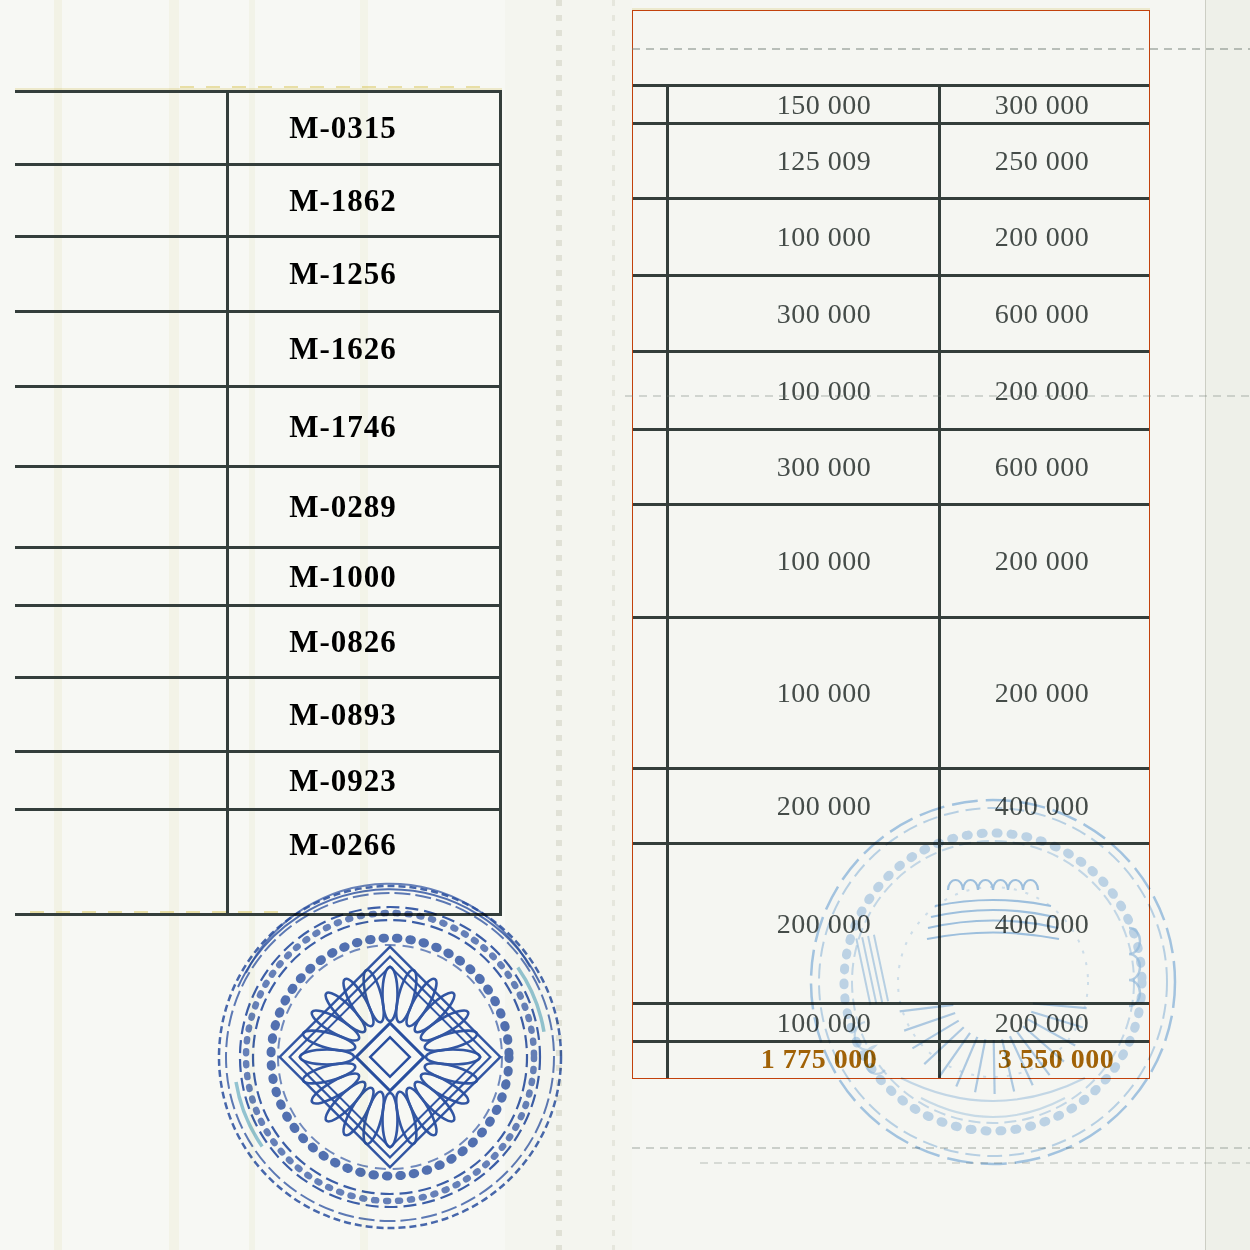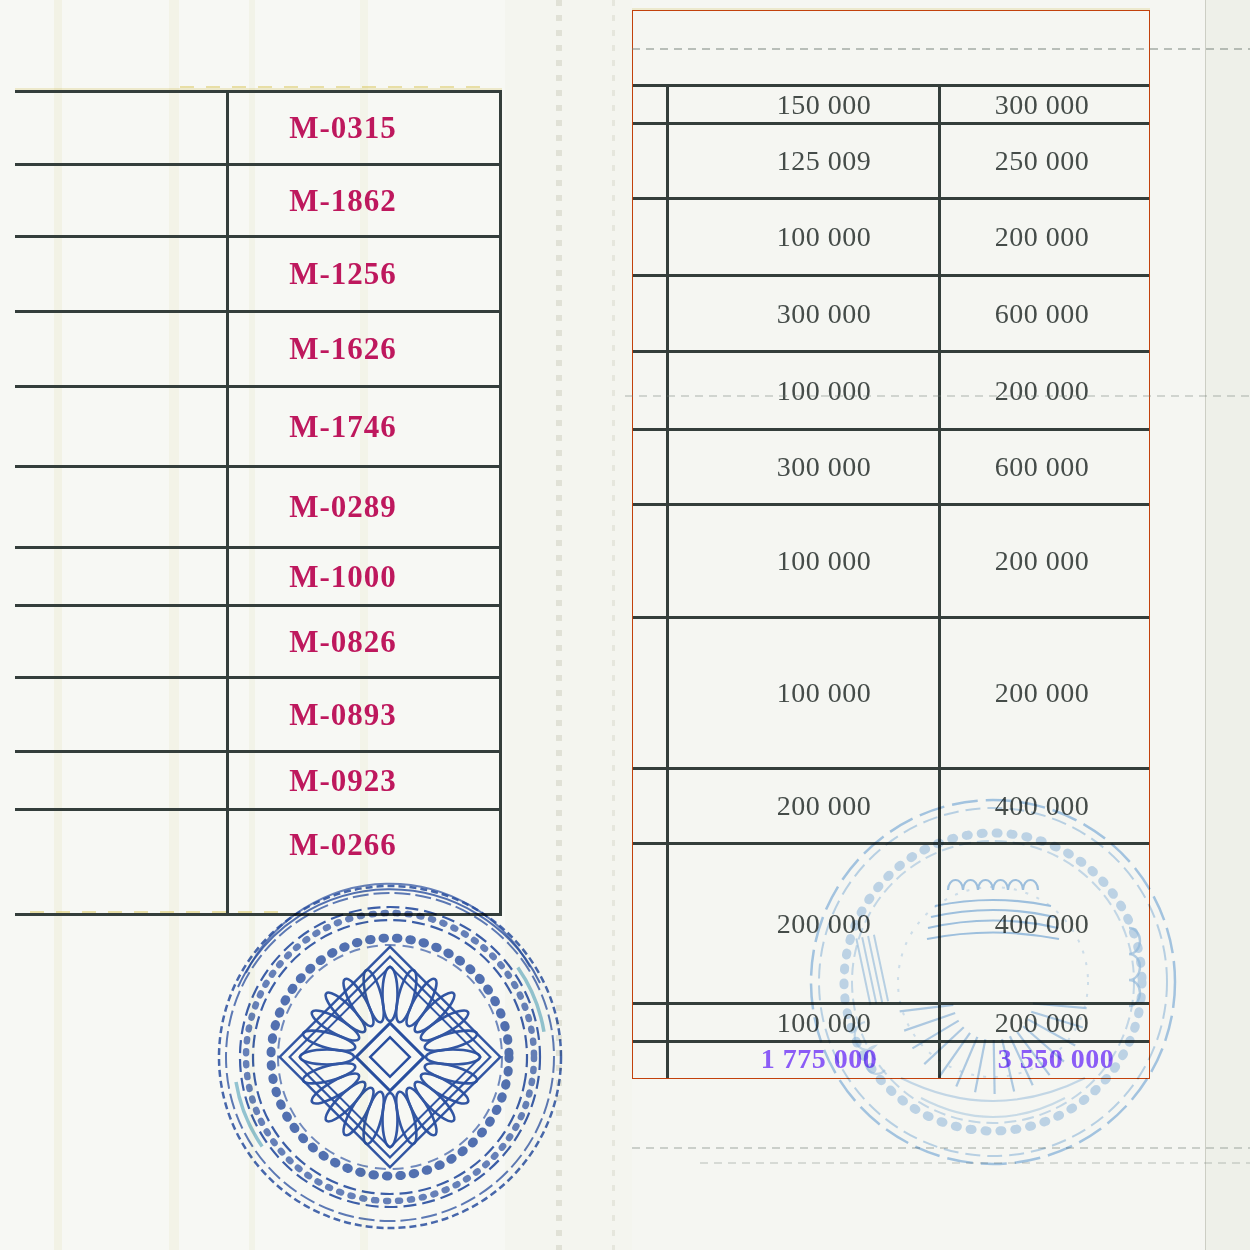--- a/index.html
+++ b/index.html
@@ -27,21 +27,21 @@
     border:3px solid #343e3b;border-left:none;box-sizing:border-box;
     z-index:3;box-shadow:0 -2px 0 rgba(206,186,78,.25);
   }
   .table-left .row{position:relative;border-bottom:3px solid #343e3b;box-sizing:border-box;}
   .table-left .row:last-child{border-bottom:none;}
   .tl-divider{position:absolute;top:0;bottom:0;left:211px;width:3px;background:#343e3b;}
   .code-cell{
     position:absolute;left:214px;right:0;top:0;bottom:0;
     display:flex;align-items:center;justify-content:center;
     padding-right:42px;box-sizing:border-box;
-    font-size:31px;font-weight:700;color:#be185d;letter-spacing:1px;
+    font-size:31px;font-weight:700;color:#000000;letter-spacing:1px;
   }
 
   
   .table-right{
     position:absolute;left:632px;top:10px;width:518px;height:1069px;
     border:1px solid #c2410c;box-sizing:border-box;
     z-index:3;box-shadow:0 -2px 0 rgba(206,186,78,.22);
   }
   .tr-div{position:absolute;width:3px;background:#343e3b;top:76px;bottom:0;}
   .tr-div.d1{left:33px;}
@@ -52,21 +52,21 @@
   .table-right .rrow .c1{
     width:272px;flex:0 0 272px;display:flex;align-items:center;justify-content:center;
     padding-left:38px;box-sizing:border-box;
     font-size:28px;color:#454c49;letter-spacing:.5px;
   }
   .table-right .rrow .c2{
     flex:1;display:flex;align-items:center;justify-content:center;
     padding-right:6px;box-sizing:border-box;
     font-size:28px;color:#454c49;letter-spacing:.5px;
   }
-  .table-right .rrow.total .c1,.table-right .rrow.total .c2{font-weight:700;color:#8b5cf6;padding-left:28px;}
+  .table-right .rrow.total .c1,.table-right .rrow.total .c2{font-weight:700;color:#a16207;padding-left:28px;}
   .hdr-row{border-bottom:3px solid #343e3b;box-sizing:border-box;}
 
   
   .stamp{position:absolute;pointer-events:none;mix-blend-mode:multiply;}
   .stamp-left{left:210px;top:877px;z-index:6;}
   .stamp-right{left:803px;top:792px;z-index:6;opacity:.92;}
 </style>
 </head>
 <body>
 

